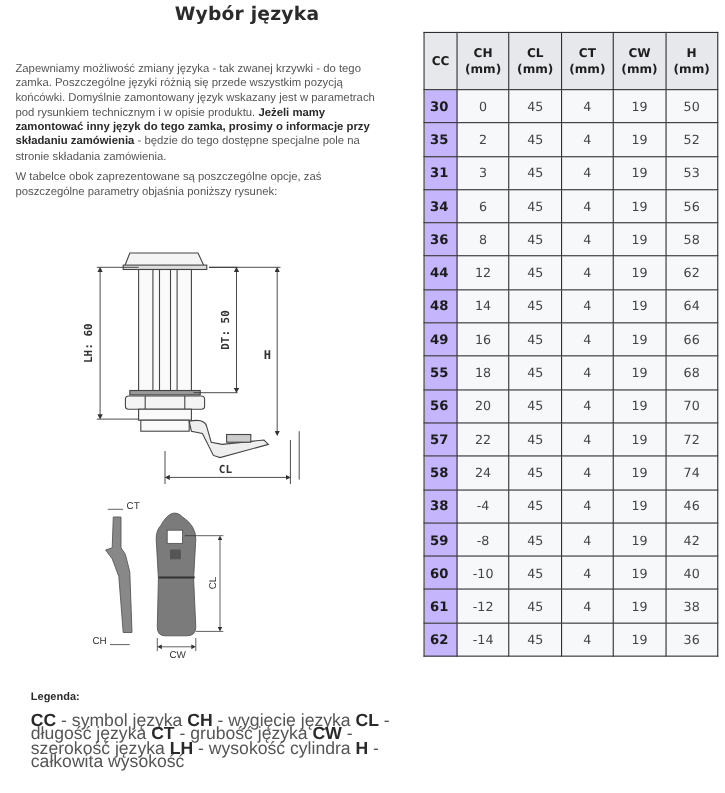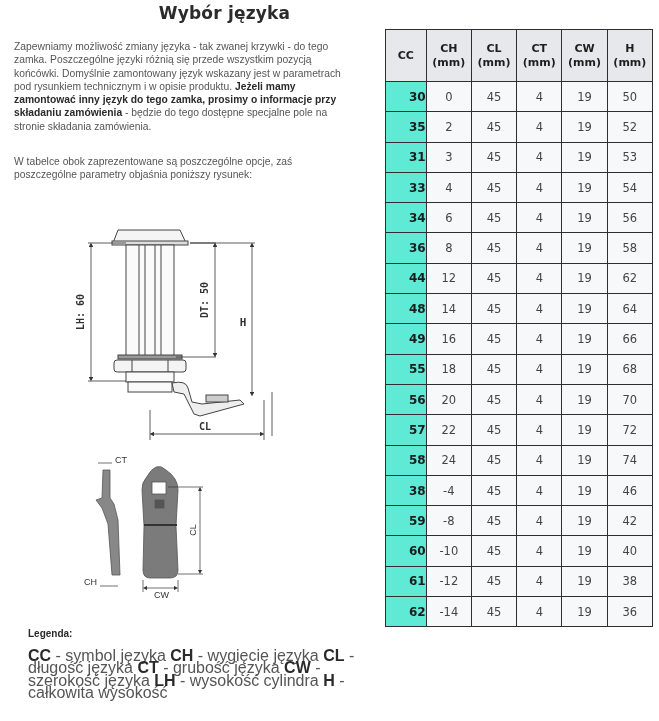--- a/index.html
+++ b/index.html
@@ -9,21 +9,21 @@
     .title {
       position: absolute; left: 0; top: 3px; width: 355px;
       text-align: center; font-family: "DejaVu Sans", sans-serif;
       font-weight: bold; font-size: 17px; color: #2b2b2b; letter-spacing: 0.2px; margin-left: 47px;
     }
     .para {
       position: absolute; left: 14px; width: 340px;
       font-size: 10.3px; line-height: 13.3px; color: #555;
     }
     .para b { color: #2a2a2a; }
-    #p1 { top: 40px; }
+    #p1 { top: 56px; }
     #p2 { top: 155px; }
 
     .drawing { position: absolute; left: 0; top: 0; }
 
     .legend-title {
       position: absolute; left: 28px; top: 628px; font-size: 10px;
       font-weight: bold; color: #2a2a2a;
     }
     .legend-text {
       position: absolute; left: 28px; top: 650px; width: 330px;
@@ -39,22 +39,22 @@
       border: 1px solid #2f2f2f; text-align: center; vertical-align: middle;
     }
     table.params th {
       background: #e7e8ec; color: #1e1e1e; font-weight: bold; font-size: 11px;
       line-height: 14px; height: 52px; padding: 0 2px;
     }
     table.params td {
       height: 30.3px; font-size: 11.5px; color: #444; background: #f7f8fa;
     }
     table.params td.cc {
-      background: #5eead4; color: #1c1c1c; font-weight: bold; font-size: 12px; width: 30px;
-      text-align: left; padding-left: 23px;
+      background: #c4b5fd; color: #1c1c1c; font-weight: bold; font-size: 12px; width: 30px;
+      text-align: left; padding-left: 5px;
     }
     table.params th.cc { width: 30px; }
   </style>
 </head>
 <body>
 
 <div class="title">Wybór języka</div>
 
 <div class="para" id="p1"><span>Zapewniamy możliwość zmiany języka - tak zwanej krzywki - do tego zamka. Poszczególne języki różnią się przede wszystkim pozycją końcówki. Domyślnie zamontowany język wskazany jest w parametrach pod rysunkiem technicznym i w opisie produktu. </span><b>Jeżeli mamy zamontować inny język do tego zamka, prosimy o informacje przy składaniu zamówienia</b><span> - będzie do tego dostępne specjalne pole na stronie składania zamówienia.</span></div>
 
@@ -185,28 +185,20 @@
       </tr>
       <tr>
         <td class="cc">31</td>
         <td>3</td>
         <td>45</td>
         <td>4</td>
         <td>19</td>
         <td>53</td>
       </tr>
       <tr>
-        <td class="cc">33</td>
-        <td>4</td>
-        <td>45</td>
-        <td>4</td>
-        <td>19</td>
-        <td>54</td>
-      </tr>
-      <tr>
         <td class="cc">34</td>
         <td>6</td>
         <td>45</td>
         <td>4</td>
         <td>19</td>
         <td>56</td>
       </tr>
       <tr>
         <td class="cc">36</td>
         <td>8</td>

